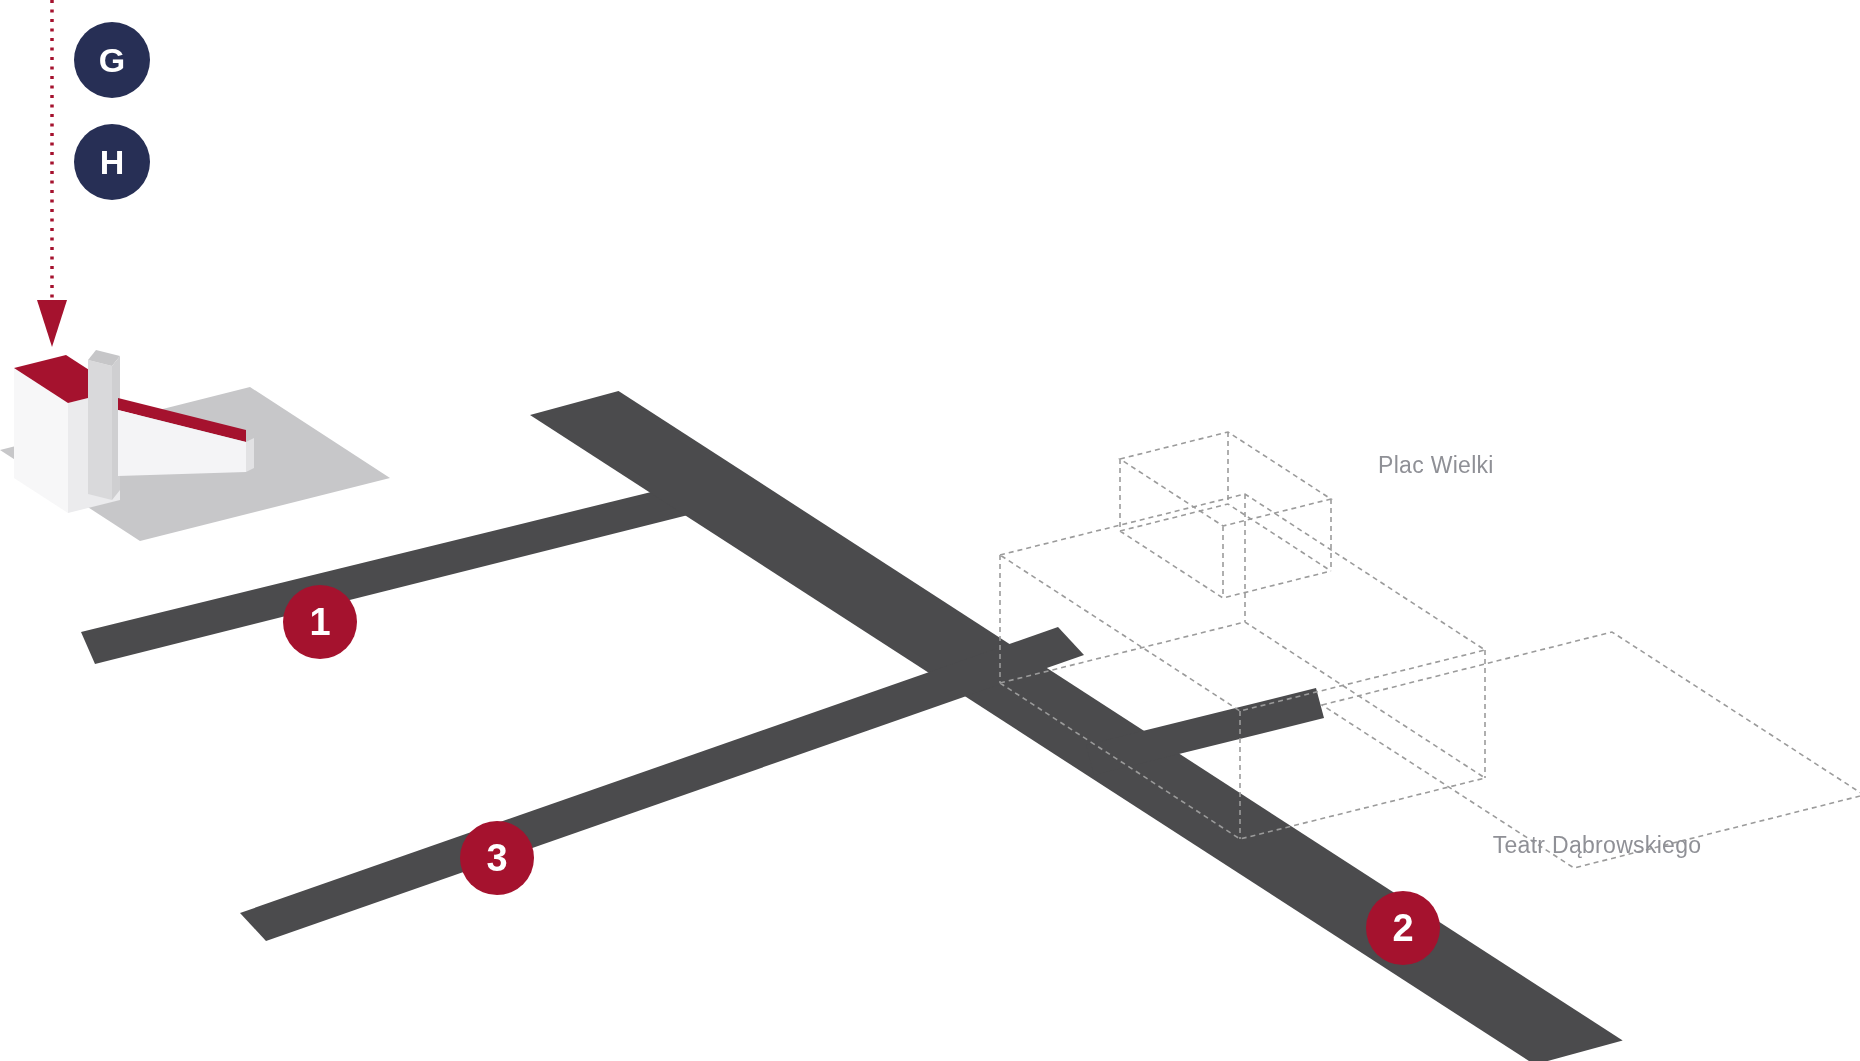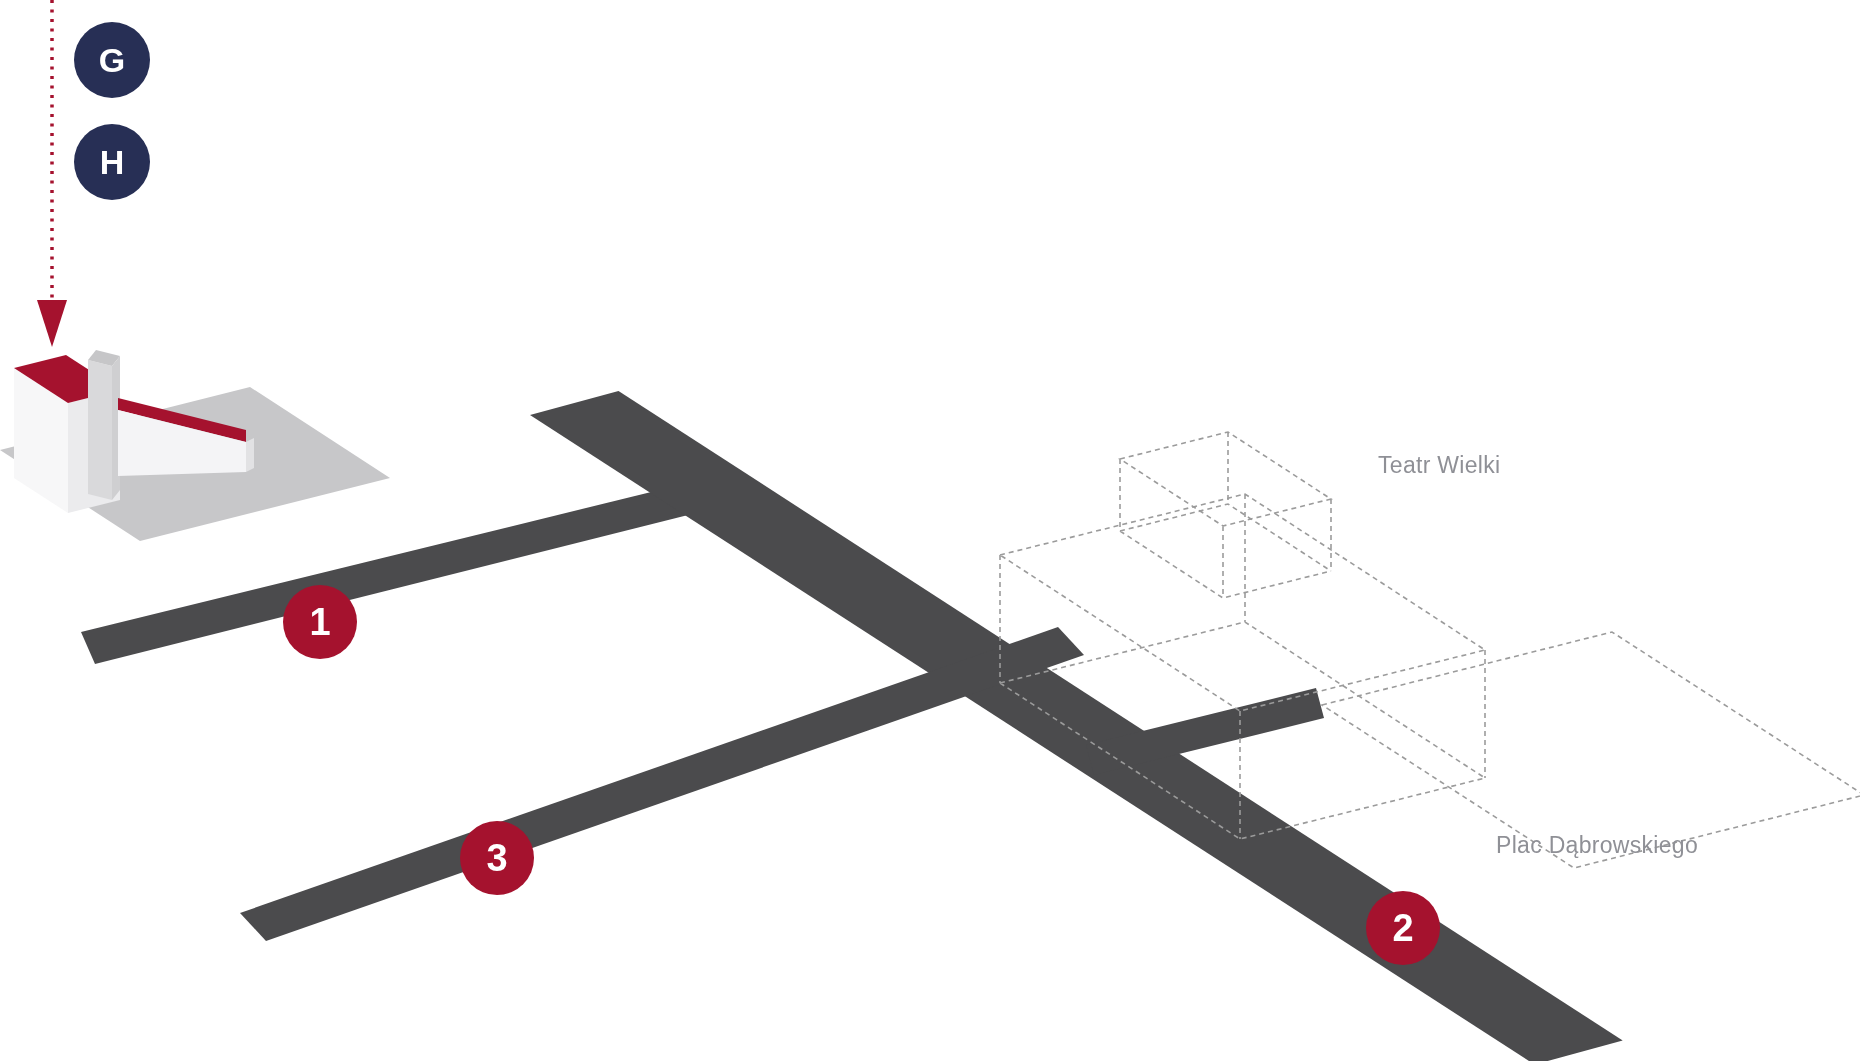--- a/index.html
+++ b/index.html
@@ -80,16 +80,16 @@
     <path class="wire" d="M1322,705 L1612,632 L1864,795 L1574,868 Z"></path>
   </svg>
 
   <div class="badge g">G</div>
   <div class="badge h">H</div>
 
   <div class="marker m1">1</div>
   <div class="marker m3">3</div>
   <div class="marker m2">2</div>
 
-  <div class="place-label theatre">Teatr Wielki</div>
-  <div class="place-label square">Plac Dąbrowskiego</div>
+  <div class="place-label theatre">Plac Wielki</div>
+  <div class="place-label square">Teatr Dąbrowskiego</div>
 
 </div>
 
 </body></html>

